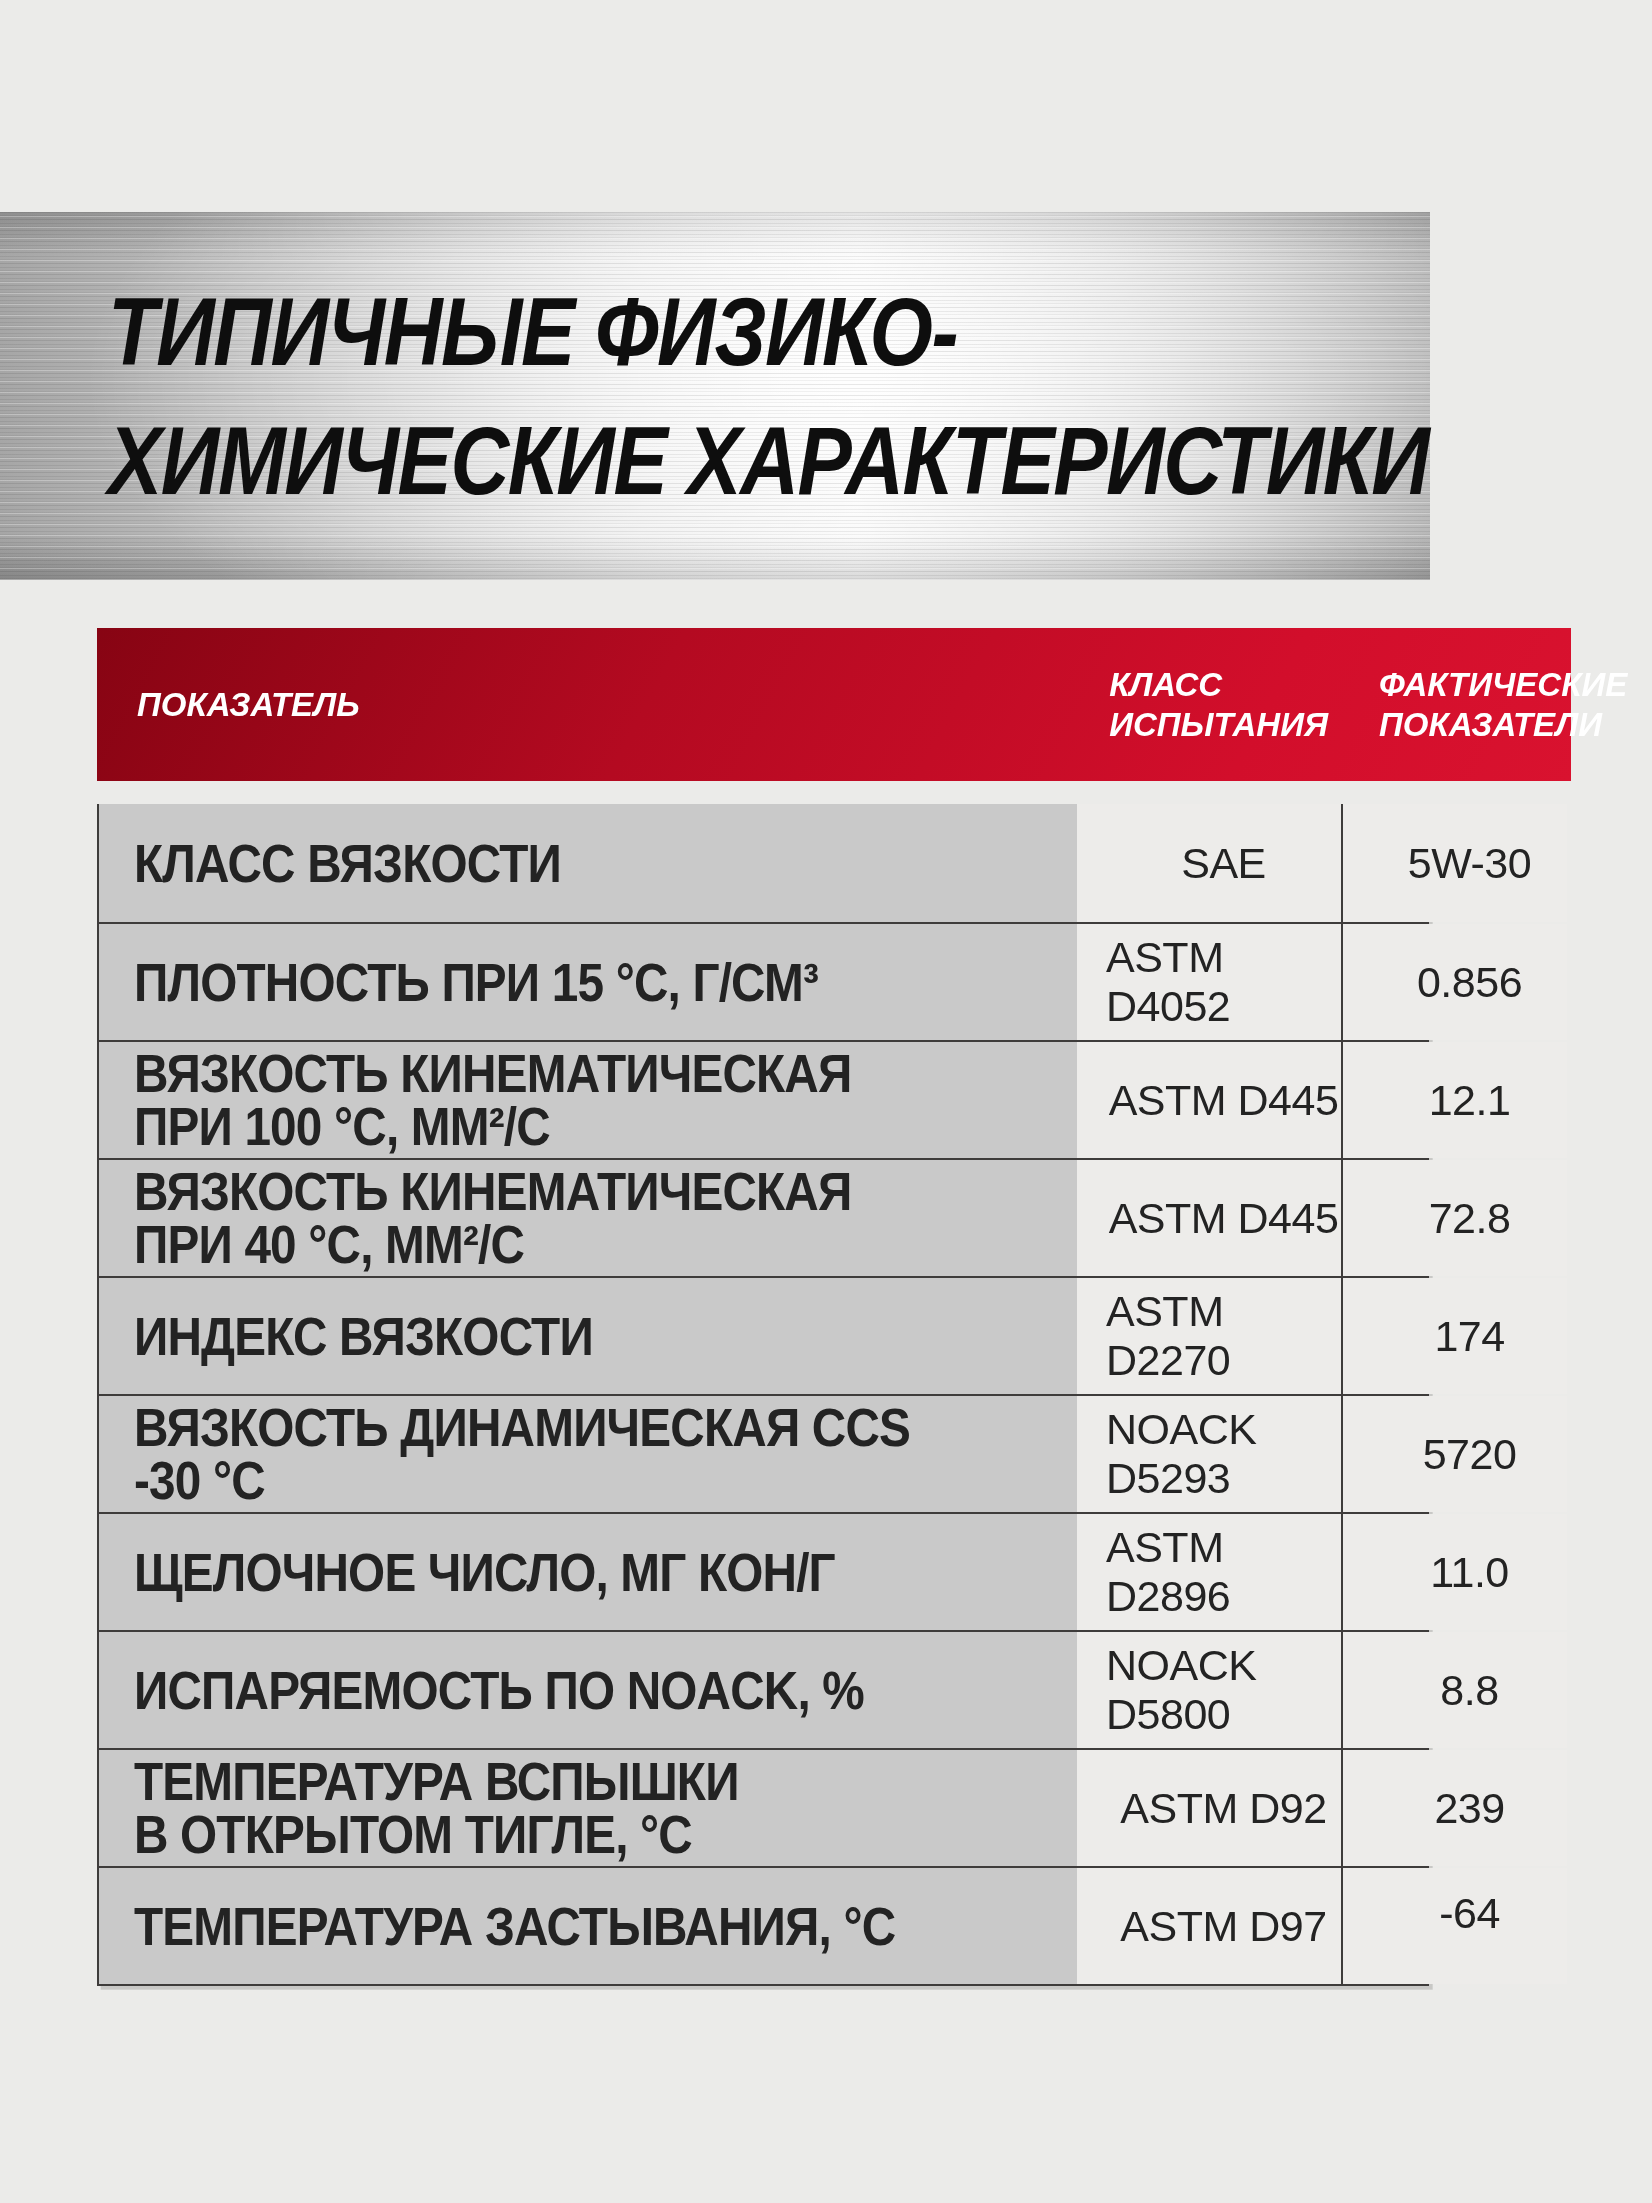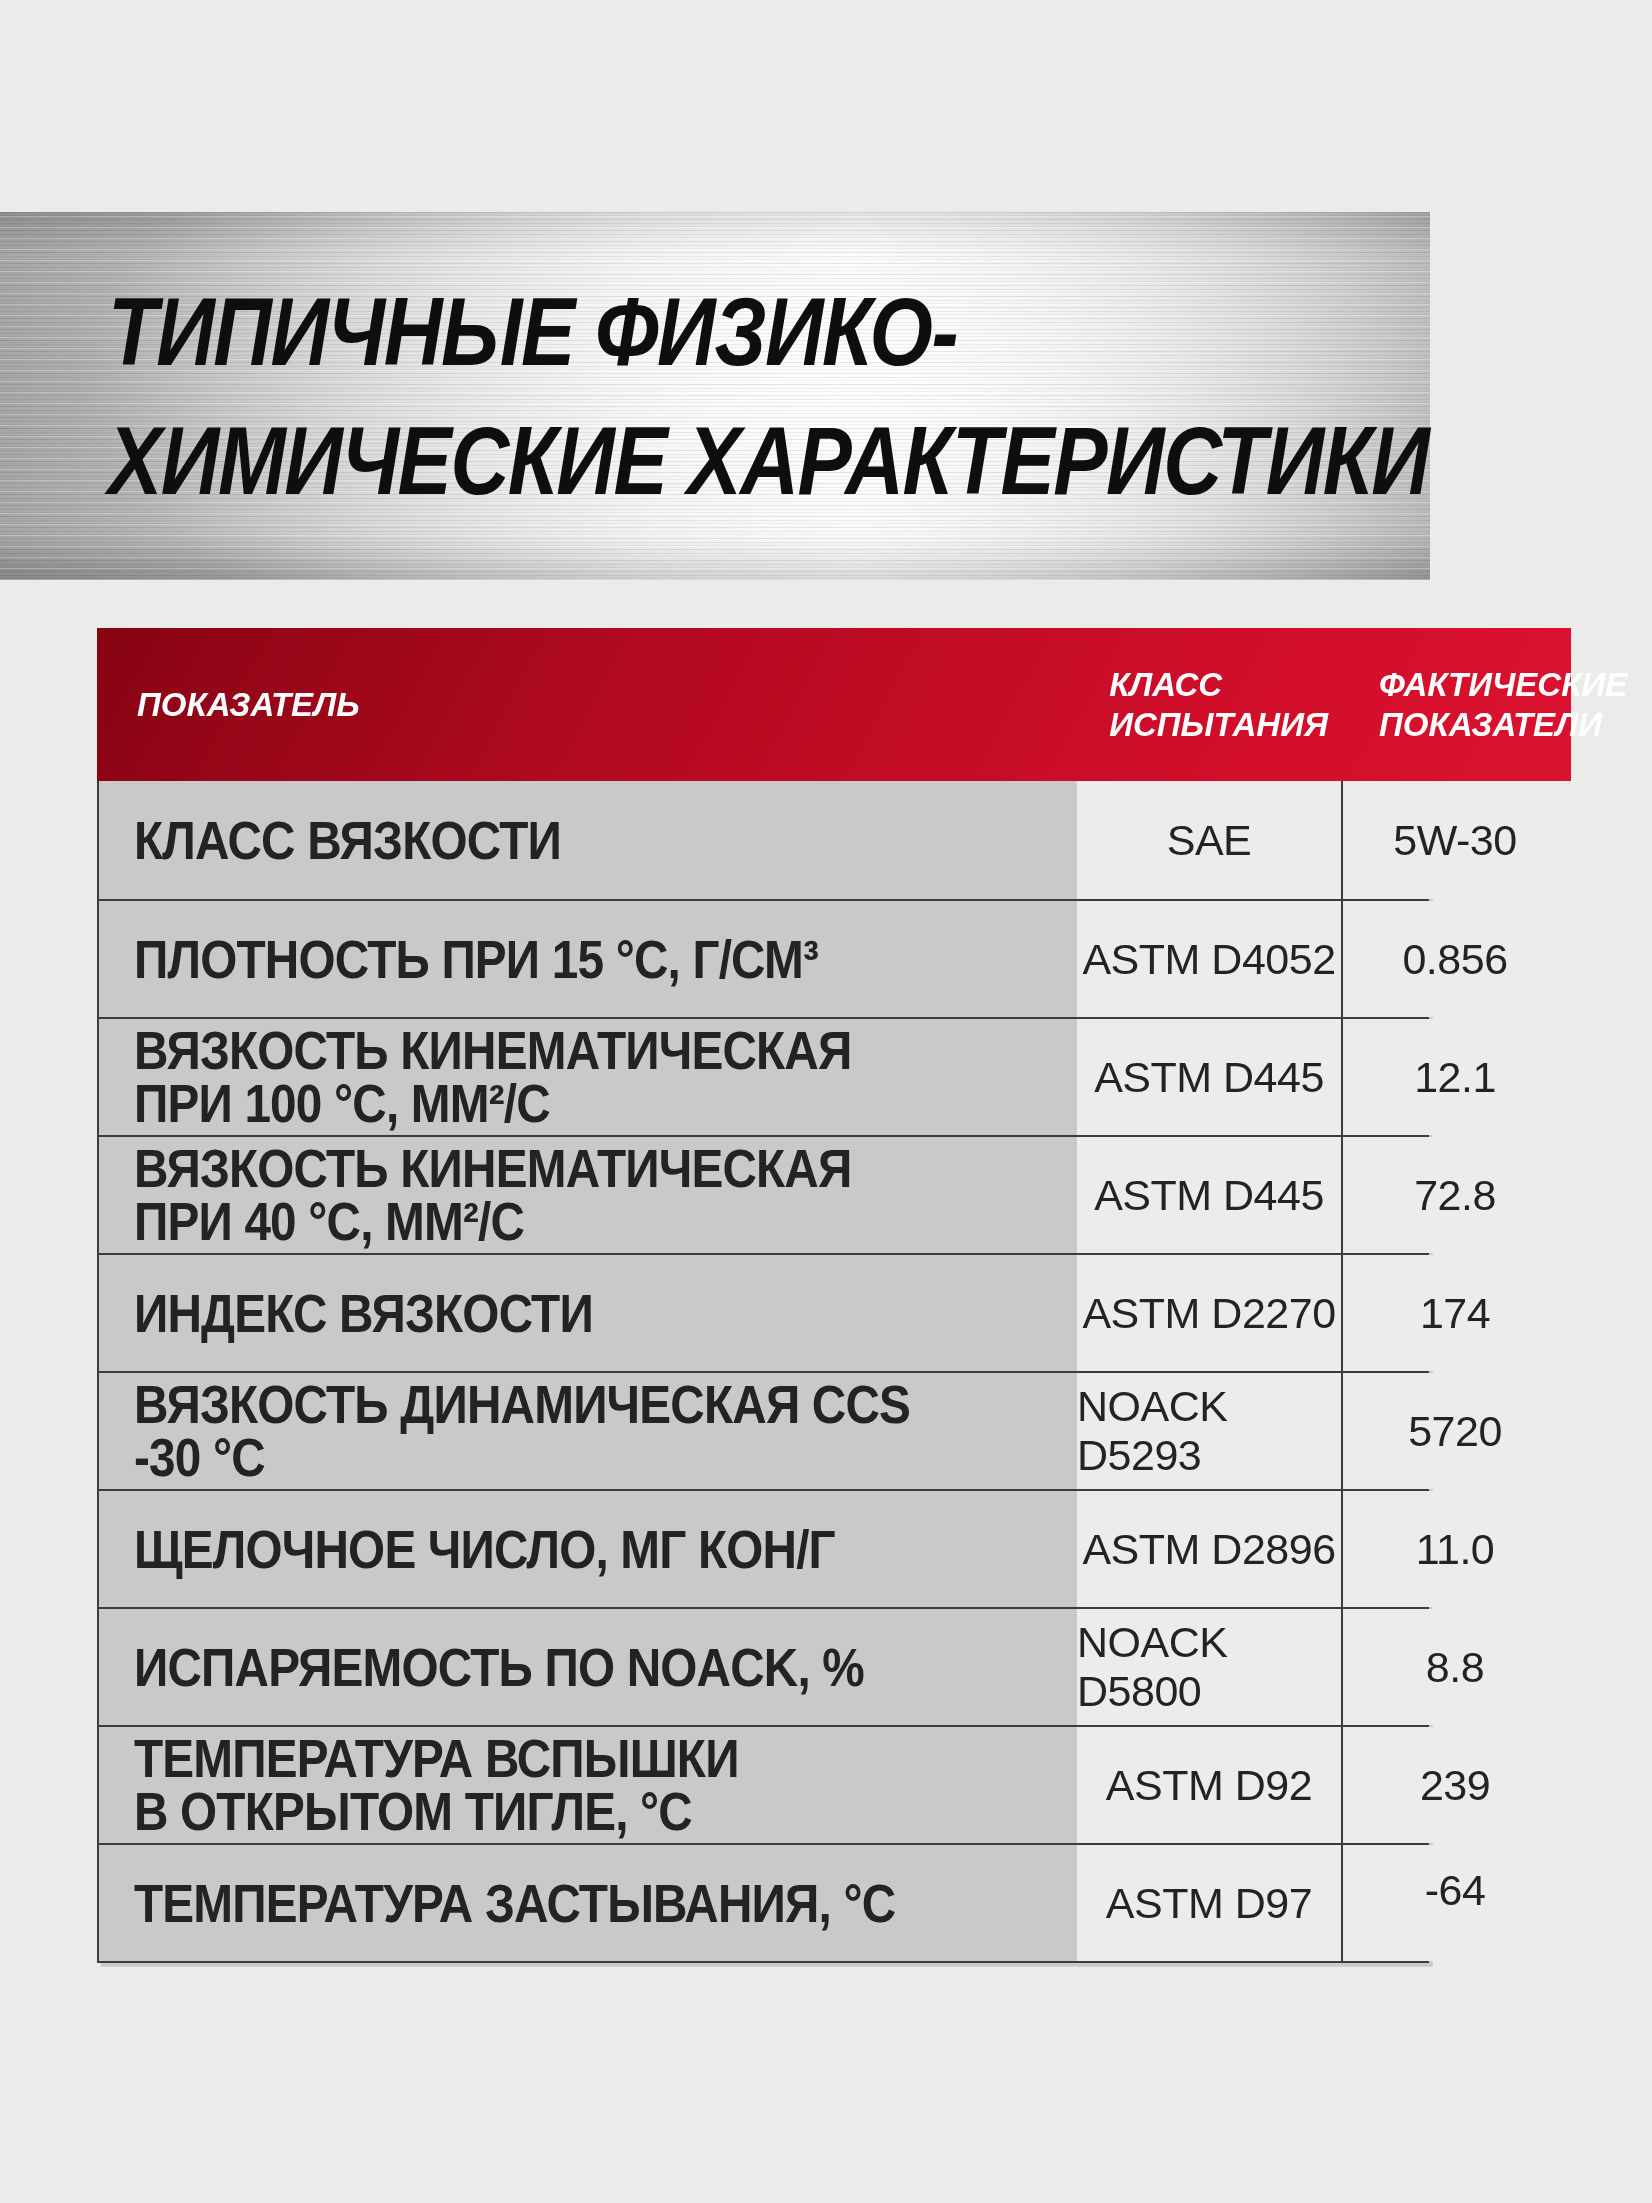--- a/index.html
+++ b/index.html
@@ -82,32 +82,34 @@
   .th2 { padding-left: 7.3px; }
   .th3 { margin-left: -11px; }
 
   .tbody {
     width: 1332px;
     box-sizing: border-box;
     border-left: 2.8px solid #3e3c3b;
     border-right: 2.8px solid #3e3c3b;
     border-bottom: 2.8px solid #3e3c3b;
     box-shadow: 3.7px 3.7px 0 rgba(0,0,0,0.15);
+    margin-top: 23px;
   }
   .row {
     display: grid;
     grid-template-columns: 978px 264px 226px;
     height: 118px;
     box-sizing: border-box;
   }
   .row + .row { border-top: 2.8px solid #3e3c3b; }
   .cell {
     display: flex;
     align-items: center;
     box-sizing: border-box;
+    padding-left: 29px;
   }
   .cell-label {
     background: #c9c9c9;
     padding-left: 35px;
     font-weight: bold;
     font-size: 53px;
     line-height: 53px;
     letter-spacing: -0.9px;
     color: #232323;
     white-space: pre-line;

